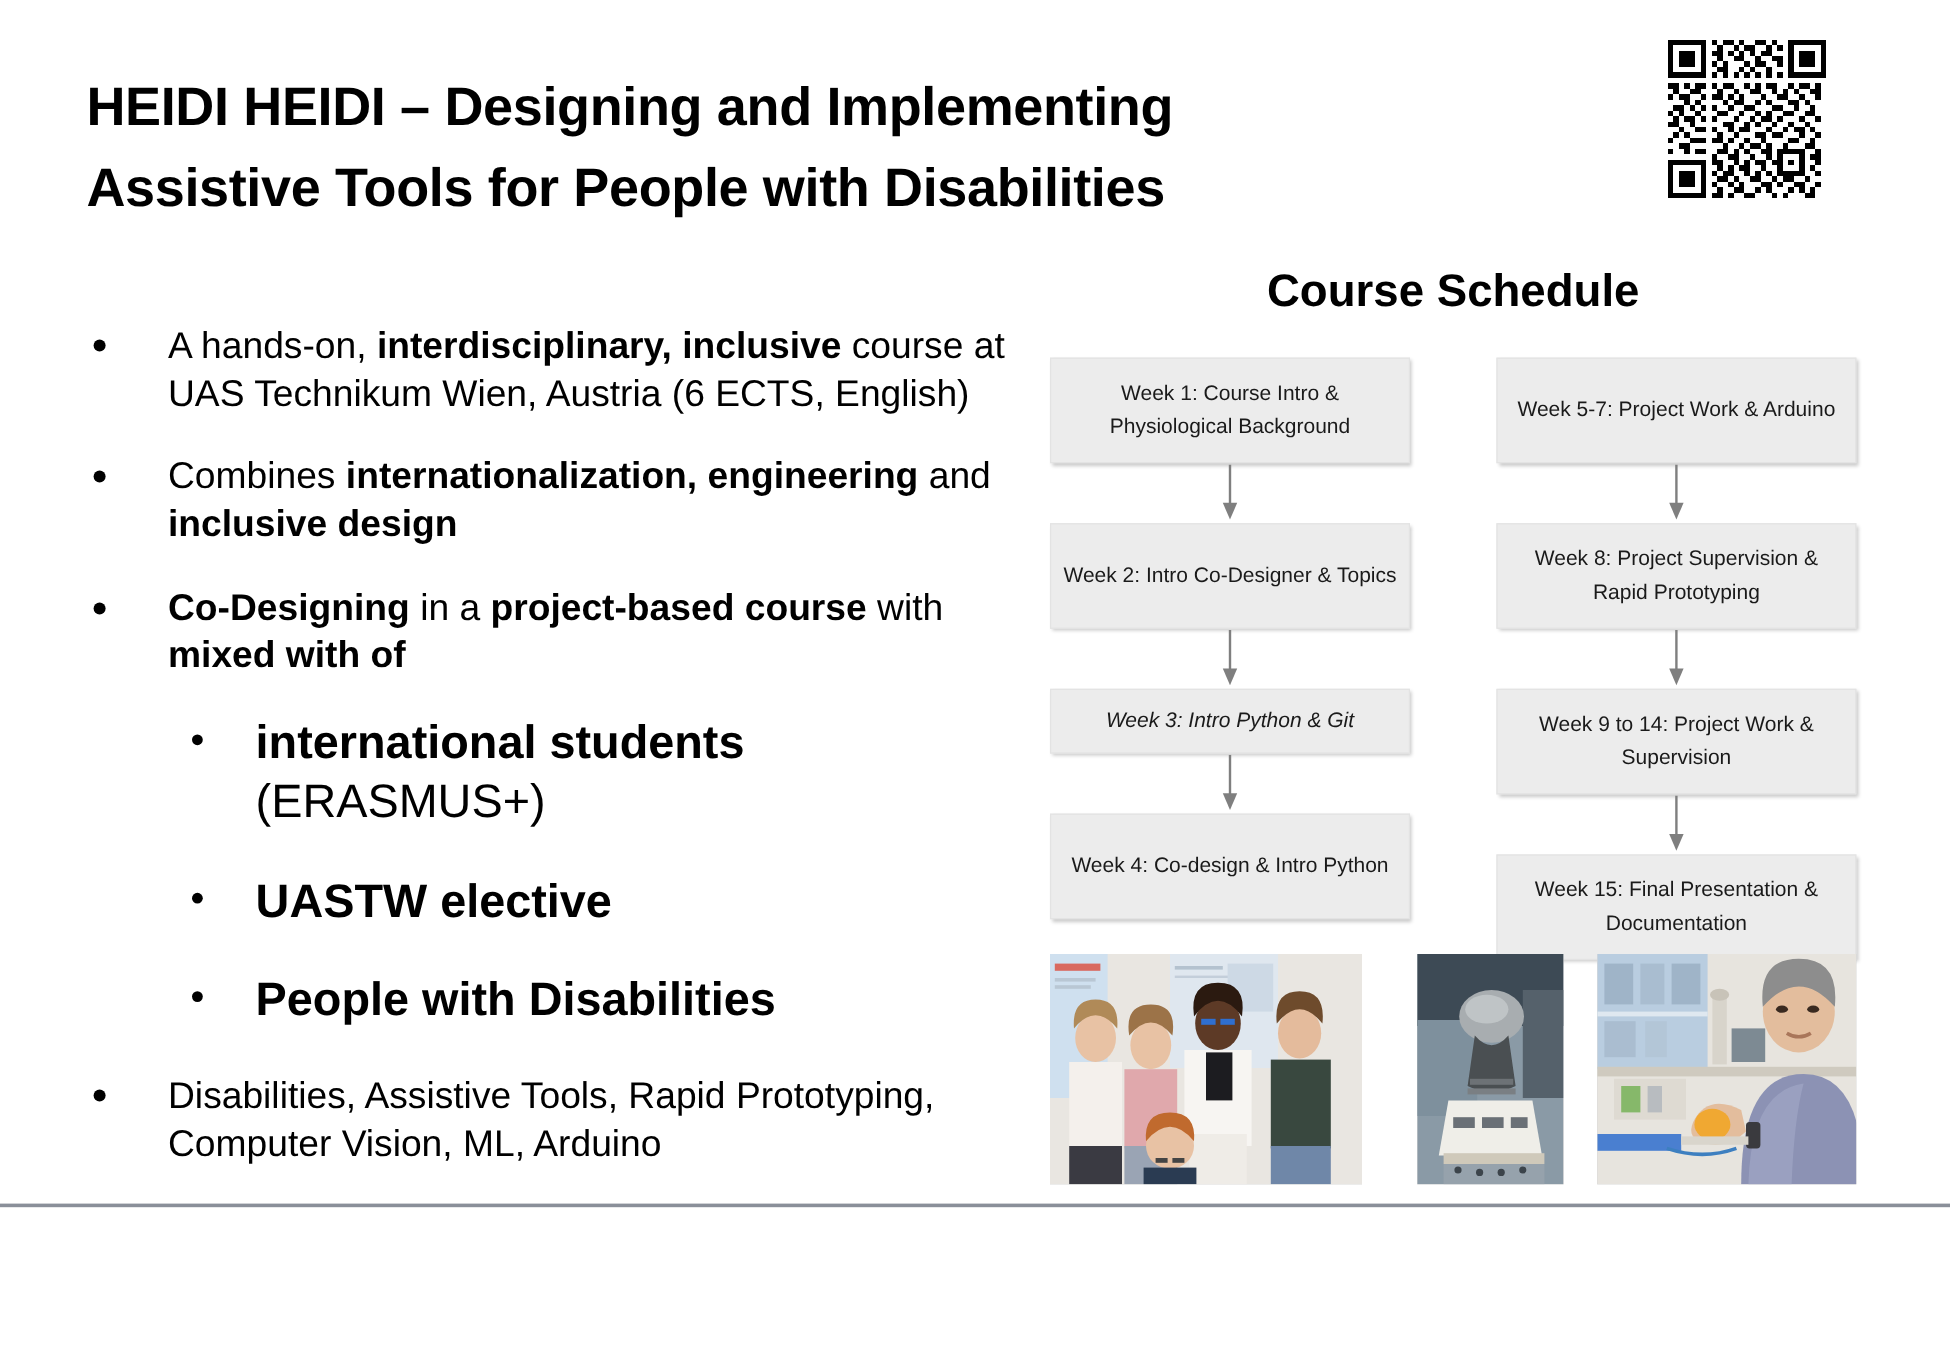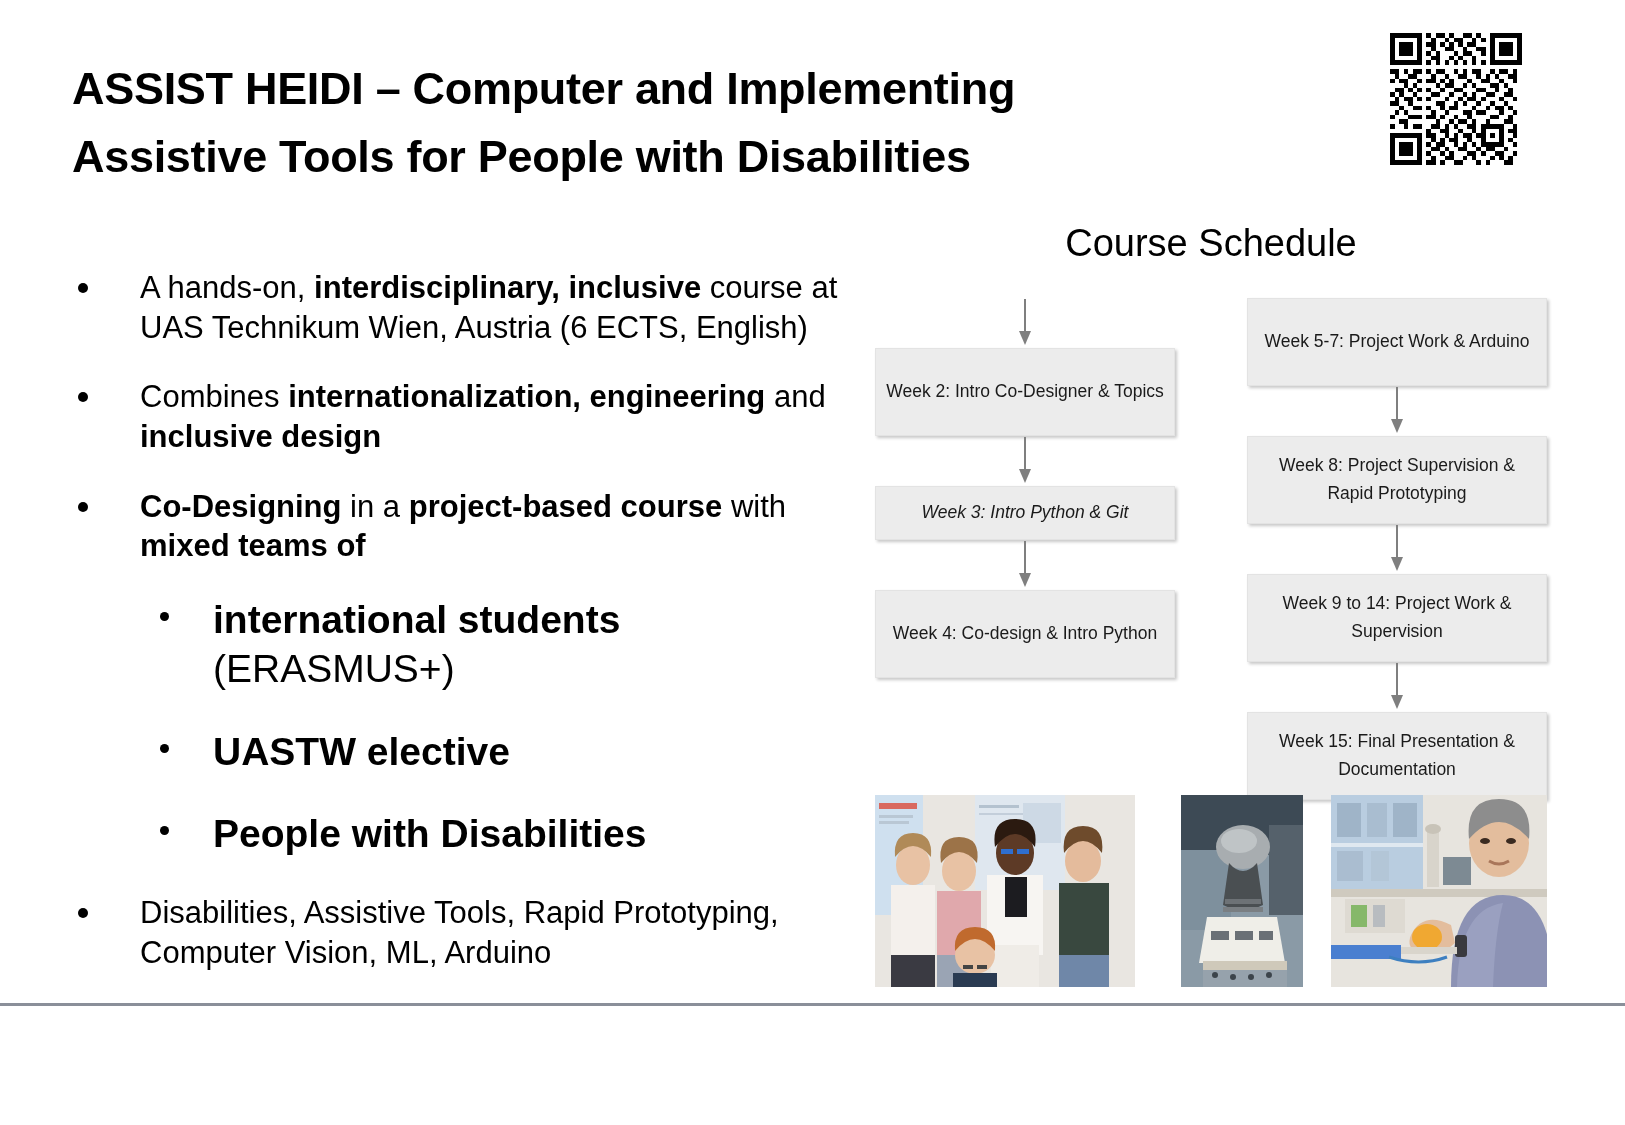--- a/index.html
+++ b/index.html
@@ -37,21 +37,21 @@
     width:9px; height:9px; border-radius:50%; background:#000;
     flex:0 0 9px; margin-top:16px; margin-left:82px; margin-right:44px;
   }
   .b-l2 .txt { font-size:39px; line-height:1.25; }
 
   .bold { font-weight:bold; }
 
   
   .sched-title {
     position:absolute; left:875px; top:222px; width:672px;
-    text-align:center; font-size:38px; font-weight:normal;
+    text-align:center; font-size:38px; font-weight:bold;
   }
   .flow { position:absolute; left:875px; top:298px; width:672px; }
   .flow-cols { display:flex; justify-content:space-between; }
   .flow-col { width:300px; }
 
   .node {
     background:#ececec;
     border:1px solid #e3e3e3;
     box-shadow:2px 2px 3px rgba(0,0,0,0.22);
     font-size:17.5px; line-height:1.58;
@@ -77,21 +77,21 @@
   .footline {
     position:absolute; left:0; top:1003px; width:1625px; height:3px;
     background:#8a8f99;
   }
   .footer { position:absolute; left:0; top:1006px; width:1625px; height:119px; }
 </style>
 </head>
 <body>
 
 <div class="title">
-  <div>ASSIST HEIDI – Computer and Implementing</div>
+  <div>HEIDI HEIDI – Designing and Implementing</div>
   <div>Assistive Tools for People with Disabilities</div>
 </div>
 
 <div class="qr">
   <svg viewBox="0 0 29 29" shape-rendering="crispEdges" aria-hidden="true">
     <rect width="29" height="29" fill="#fff"></rect>
     <g fill="#000">
 
       <rect x="0" y="0" width="7" height="1"></rect>
         <rect x="0" y="6" width="7" height="1"></rect>
@@ -335,21 +335,21 @@
   <div class="b-row b-l1">
     <span class="dot"></span>
     <span class="txt">
       <span>Combines </span><span class="bold">internationalization, engineering</span><span> and </span><span class="bold">inclusive design</span>
     </span>
   </div>
 
   <div class="b-row b-l1">
     <span class="dot"></span>
     <span class="txt">
-      <span class="bold">Co-Designing</span><span> in a </span><span class="bold">project-based course</span><span> with </span><span class="bold">mixed teams of</span>
+      <span class="bold">Co-Designing</span><span> in a </span><span class="bold">project-based course</span><span> with </span><span class="bold">mixed with of</span>
     </span>
   </div>
 
   <div class="sublist">
     <div class="b-l2">
       <span class="dot"></span>
       <span class="txt">
         <span class="bold">international students</span><span> (ERASMUS+)</span>
       </span>
     </div>
@@ -369,20 +369,21 @@
   </div>
 
 </div>
 
 <div class="sched-title">Course Schedule</div>
 
 <div class="flow">
   <div class="flow-cols">
 
     <div class="flow-col">
+      <div class="node h-tall">Week 1: Course Intro &amp; Physiological Background</div>
       <div class="arrow">
         <svg width="16" height="48" viewBox="0 0 16 48">
             <line x1="8" y1="0" x2="8" y2="34" stroke="#7f7f7f" stroke-width="2"></line>
             <polygon points="8,46 2,32 14,32" fill="#7f7f7f"></polygon>
           </svg>
       </div>
       <div class="node h-tall">Week 2: Intro Co-Designer &amp; Topics</div>
       <div class="arrow">
         <svg width="16" height="48" viewBox="0 0 16 48">
             <line x1="8" y1="0" x2="8" y2="34" stroke="#7f7f7f" stroke-width="2"></line>

